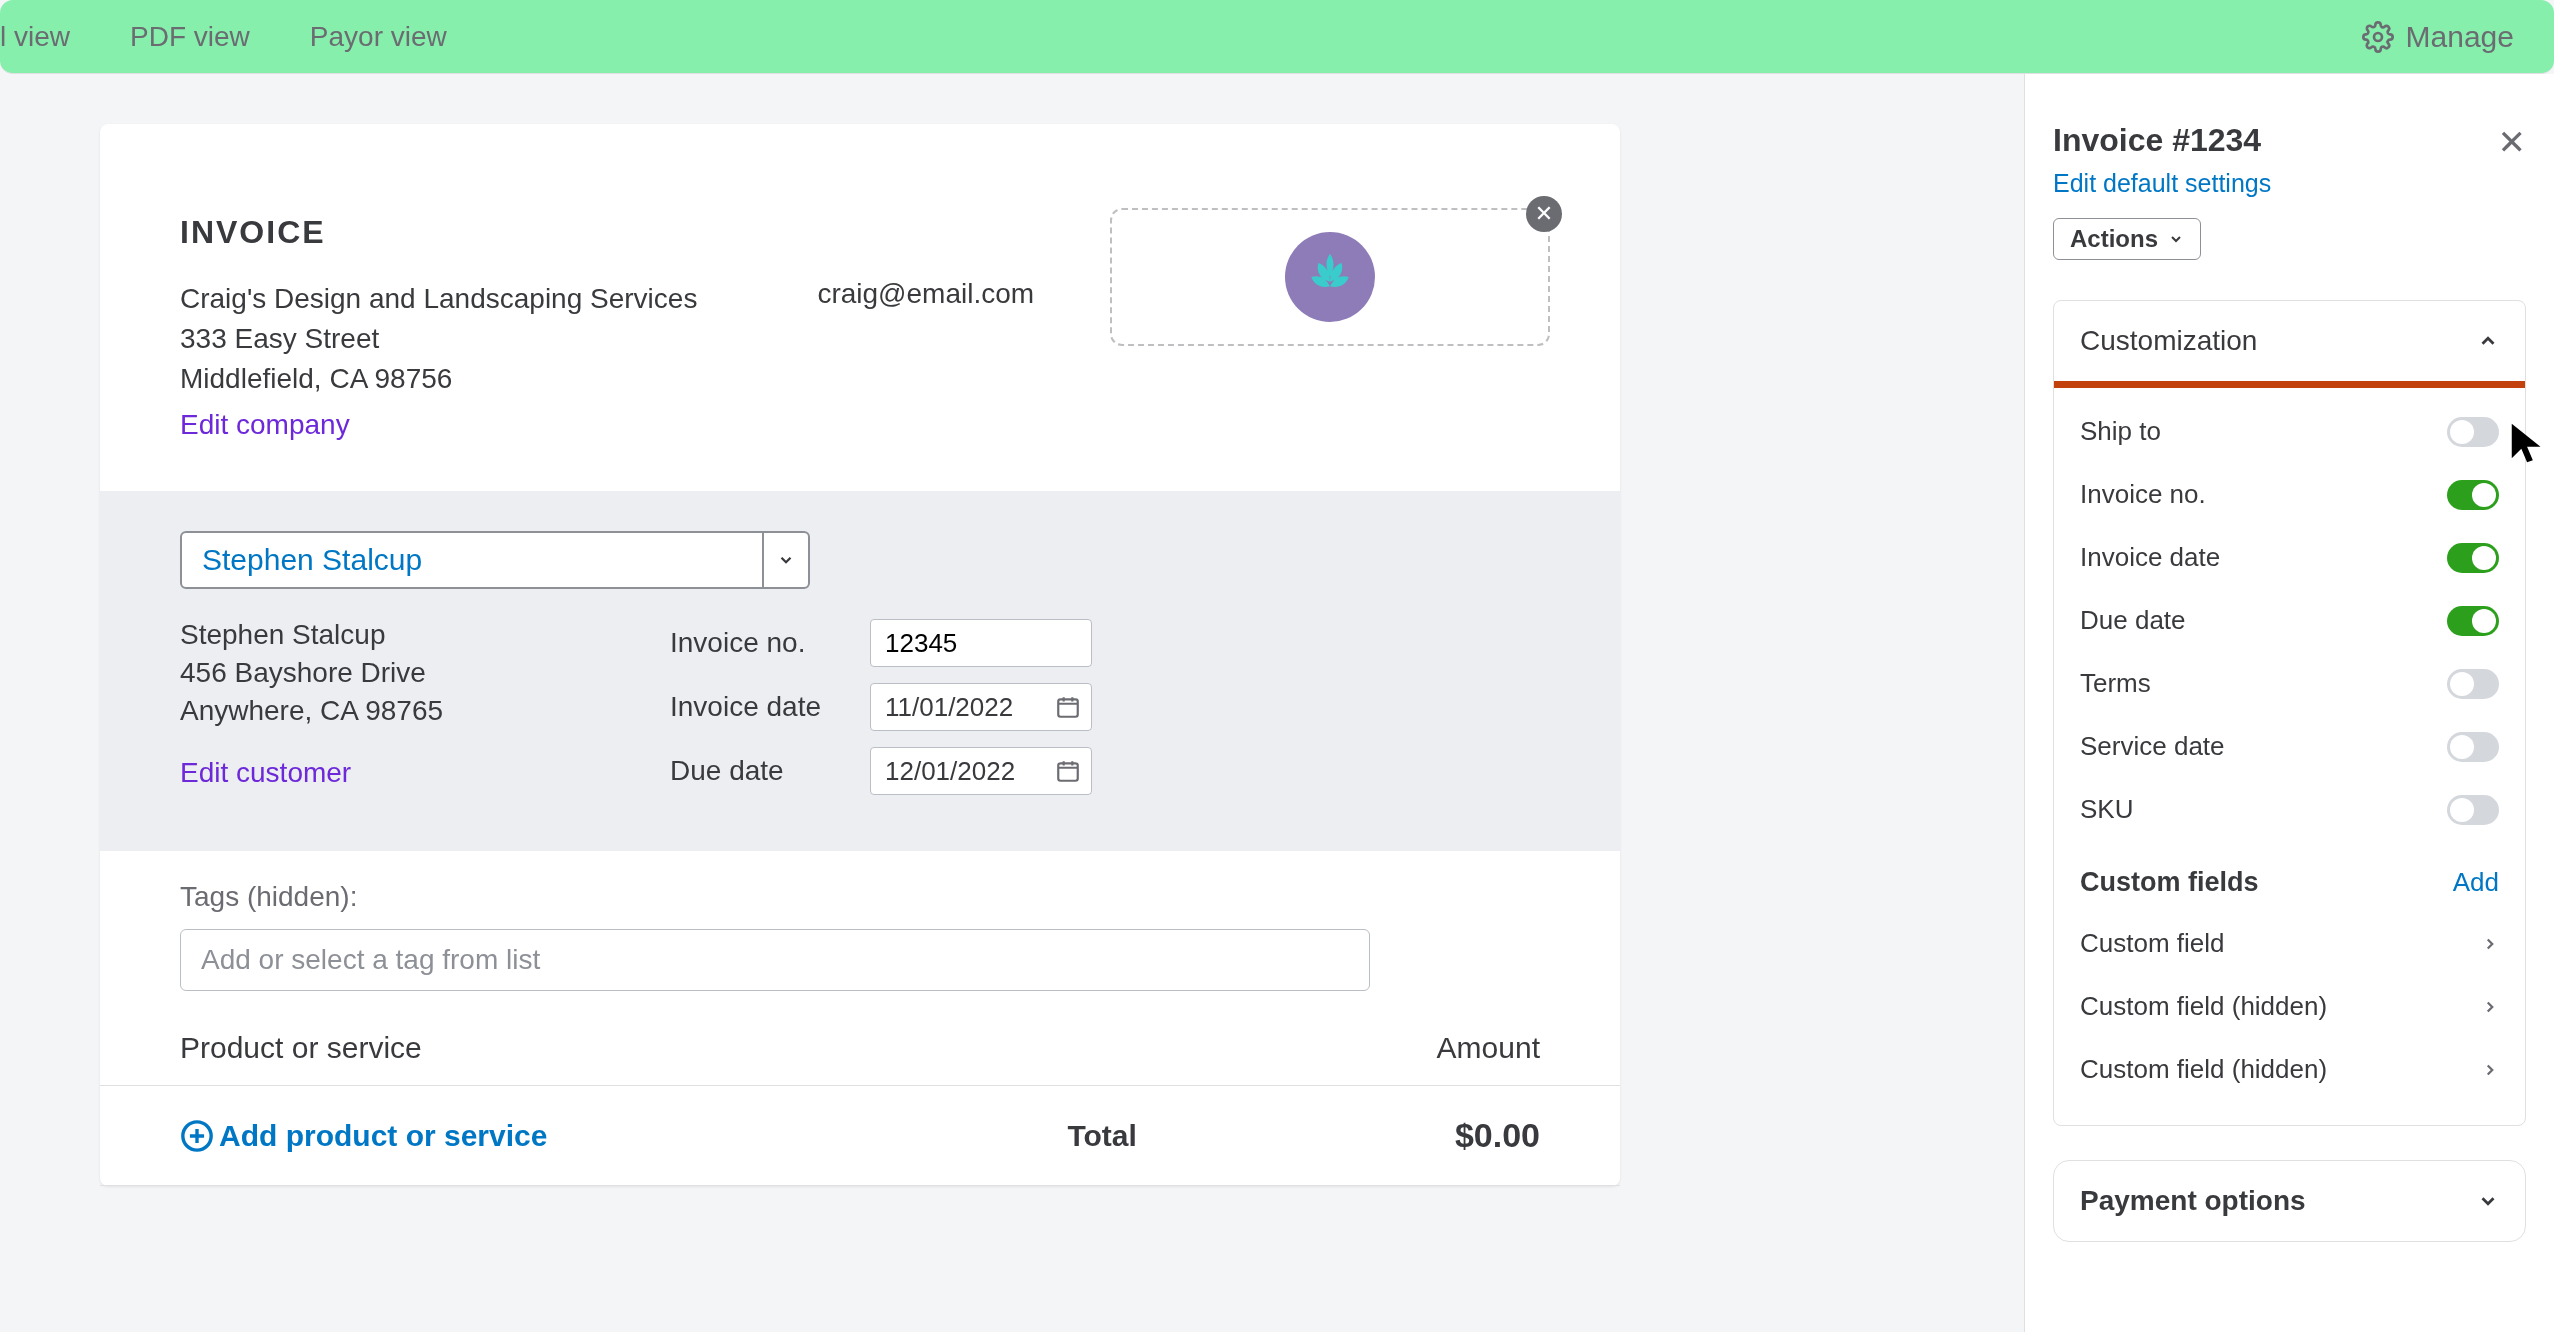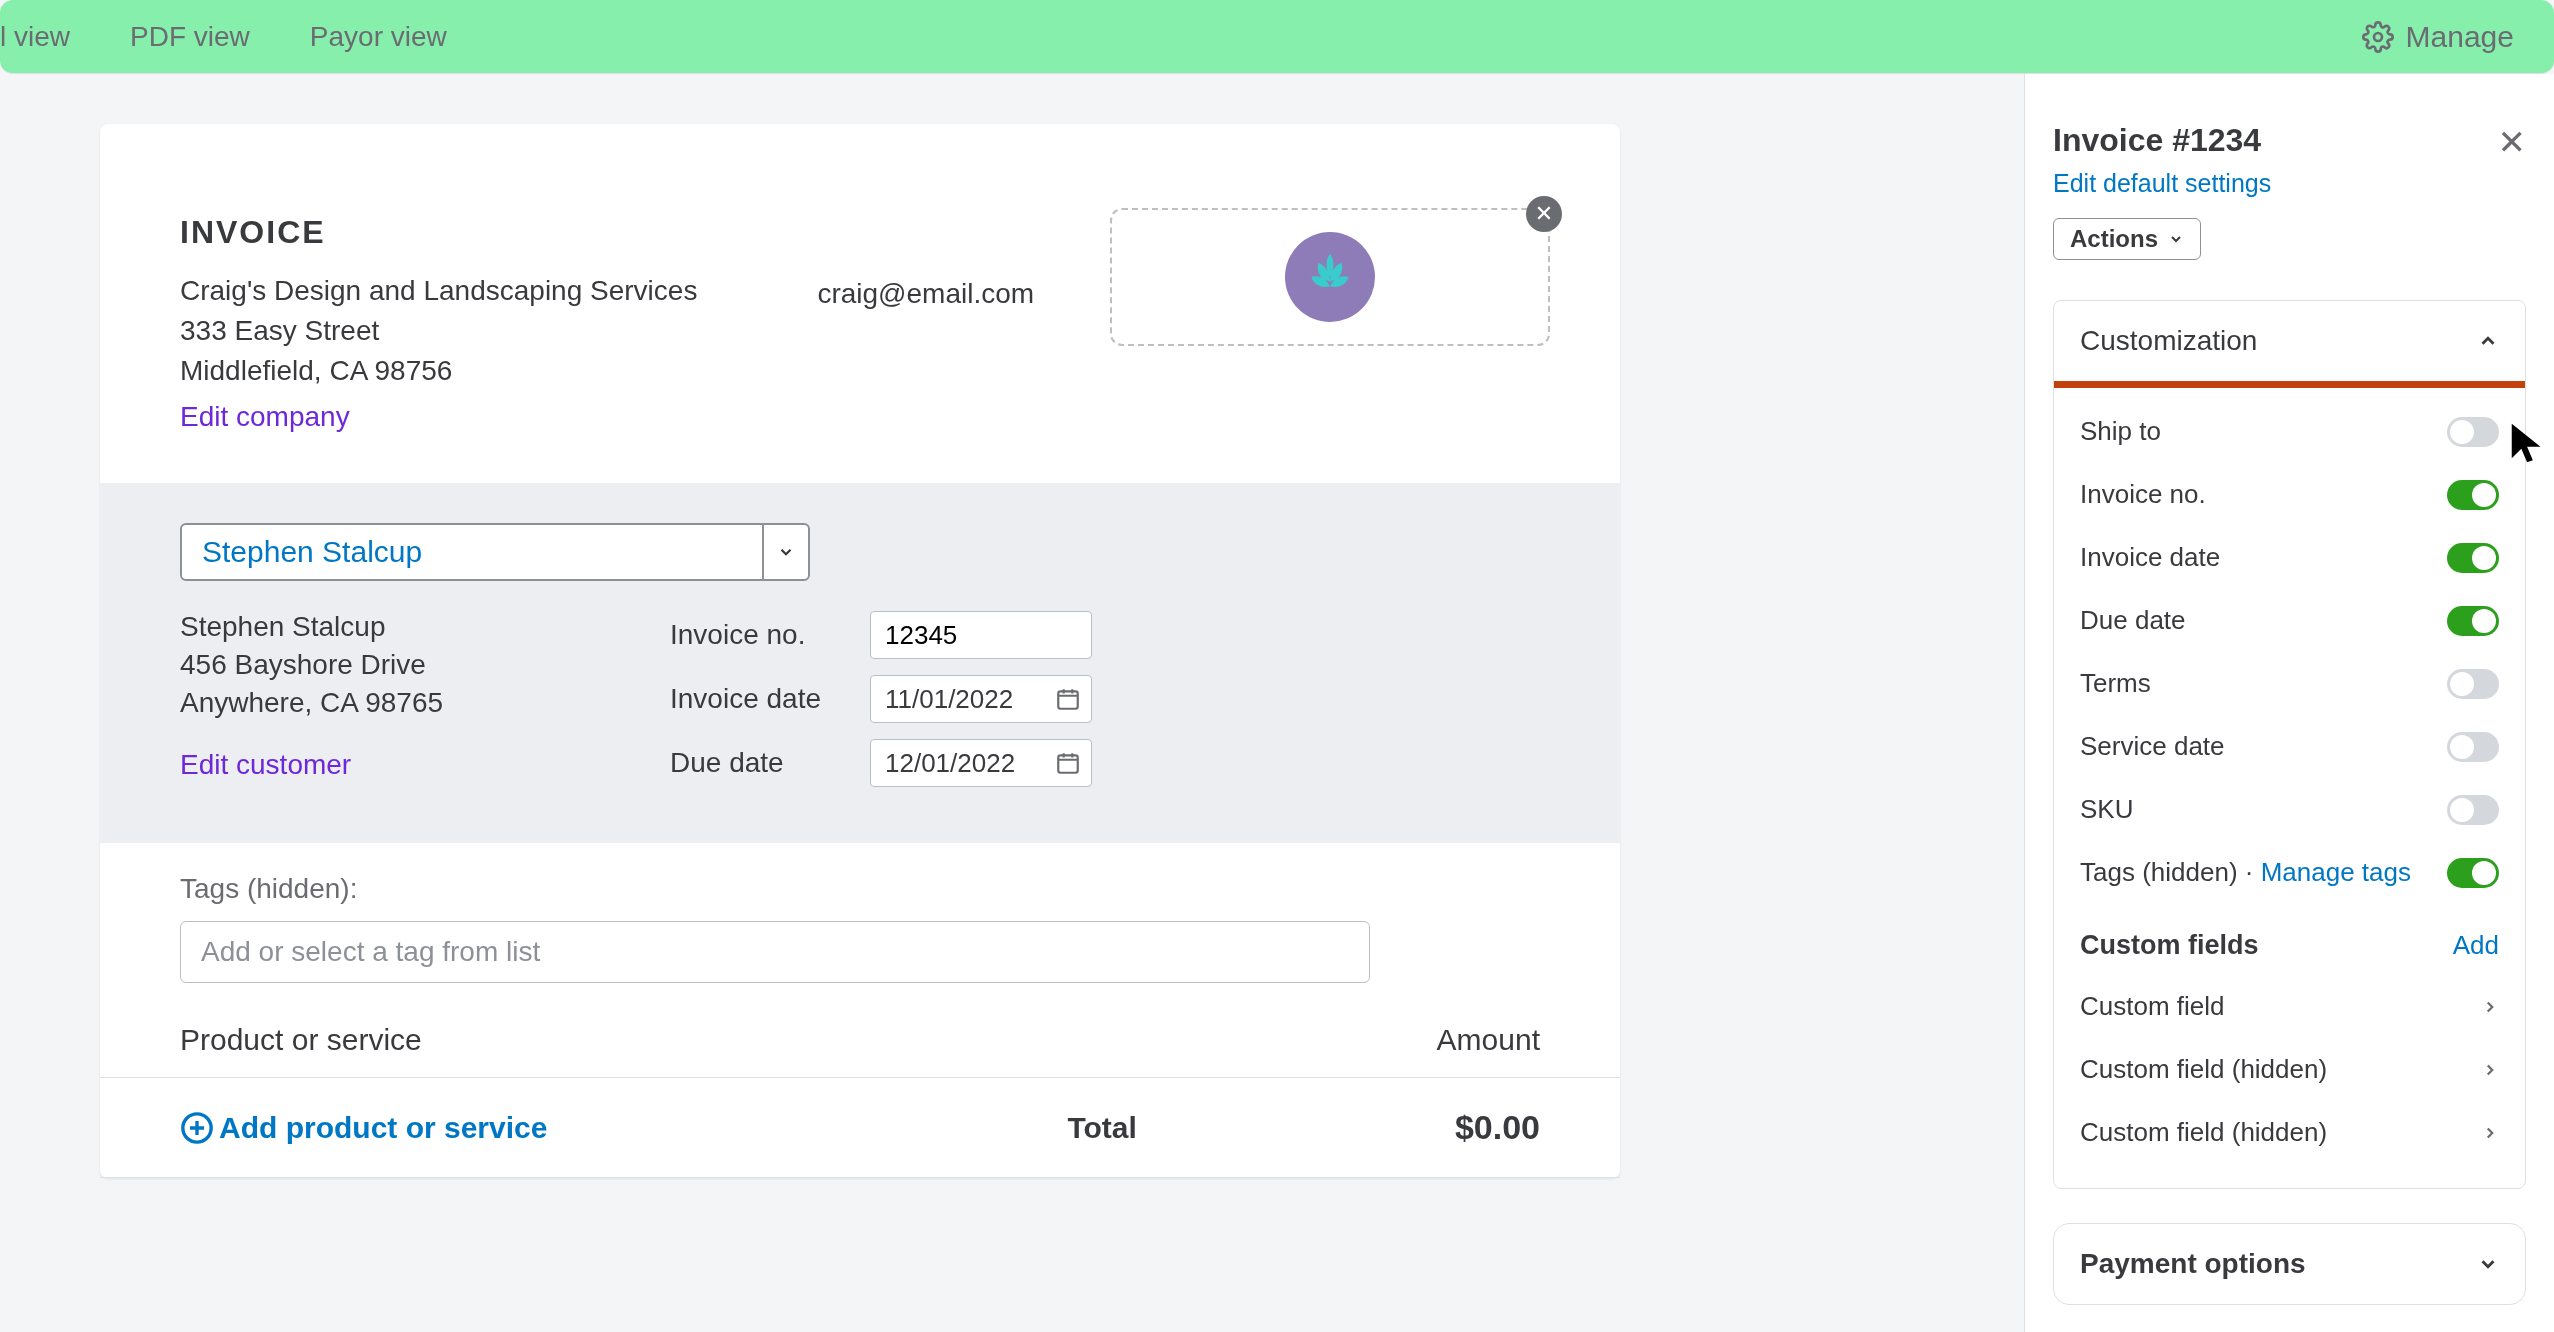--- a/index.html
+++ b/index.html
@@ -14,21 +14,21 @@
 .gear-icon { width: 32px; height: 32px; }
 
 
 .main { display: flex; height: calc(100% - 74px); }
 .canvas-area { flex: 1; padding: 50px 0 0 100px; }
 .invoice-card { width: 1520px; background: #fff; border-radius: 8px; box-shadow: 0 1px 3px rgba(0,0,0,0.08); }
 
 
 .inv-header { display: flex; padding: 90px 70px 50px 80px; position: relative; }
 .inv-h-left { flex: 0 0 auto; }
-.inv-title { font-size: 32px; font-weight: 800; letter-spacing: 2px; margin-bottom: 24px; }
+.inv-title { font-size: 32px; font-weight: 800; letter-spacing: 2px; margin-bottom: 32px; }
 .company-line { font-size: 28px; color: #393a3d; margin-bottom: 8px; }
 .edit-link { color: #6d28d9; font-size: 28px; cursor: pointer; }
 .inv-h-email { margin-left: 120px; font-size: 28px; color: #393a3d; padding-top: 64px; }
 .logo-drop { position: absolute; right: 70px; top: 84px; width: 440px; height: 138px; border: 2px dashed #bfbfc2; border-radius: 12px; display: flex; align-items: center; justify-content: center; }
 .logo-circle { width: 90px; height: 90px; border-radius: 50%; background: #8e7cb8; display: flex; align-items: center; justify-content: center; }
 .logo-remove { position: absolute; top: -14px; right: -14px; width: 36px; height: 36px; border-radius: 50%; background: #6b6c72; color: #fff; display: flex; align-items: center; justify-content: center; font-size: 22px; cursor: pointer; }
 
 
 .cust-section { background: #eceef1; padding: 40px 80px; }
 .cust-select-row { margin-bottom: 30px; }
@@ -274,26 +274,20 @@
     <div class="toggle ">
               <div class="knob"></div>
             </div>
           </div>
           <div class="toggle-row">
             <div class="lbl">SKU</div>
     <div class="toggle ">
               <div class="knob"></div>
             </div>
           </div>
-          <div class="toggle-row">
-            <div class="lbl">Tags (hidden) · <span class="manage-tags-link">Manage tags</span></div>
-  <div class="toggle on">
-              <div class="knob"></div>
-            </div>
-          </div>
           <div class="cf-header">
           <div class="cf-title">Custom fields</div>
           <div class="cf-add">Add</div>
         </div>
         <div id="cf-rows">
             <div class="cf-row">
               <span>Custom field</span>
     <svg class="chev-right" viewBox="0 0 24 24" fill="none" stroke="currentColor" stroke-width="3">
                 <path d="M9 6l6 6-6 6"></path>
               </svg>

